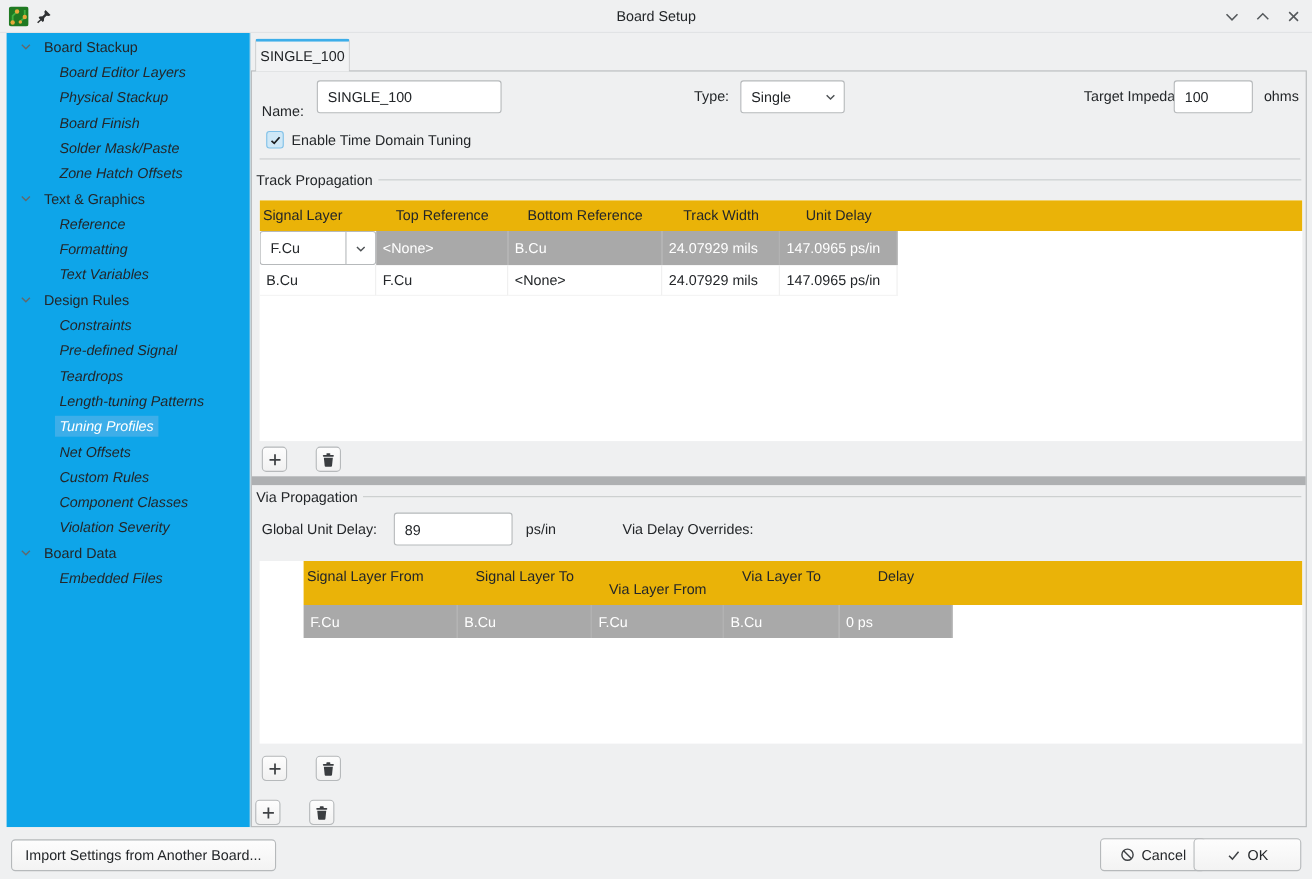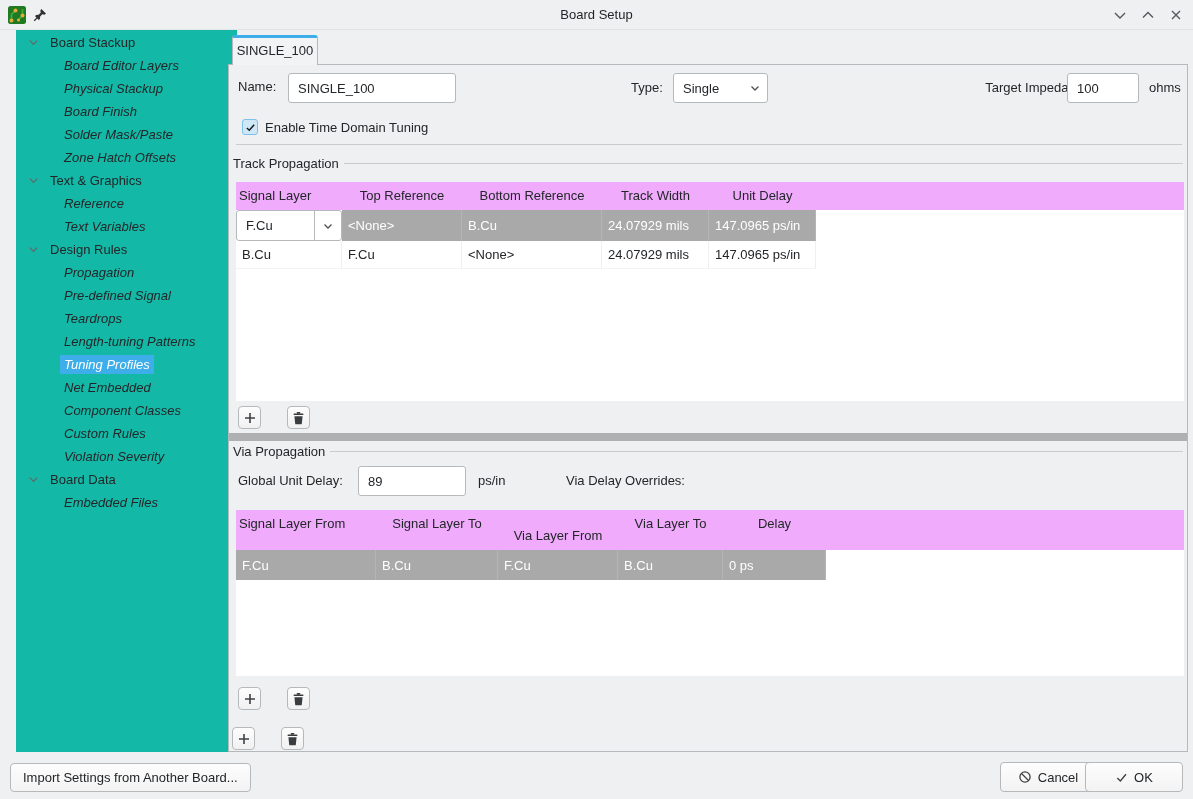--- a/index.html
+++ b/index.html
@@ -16,22 +16,22 @@
 
   
   .titlebar { position:absolute; left:0; top:0; width:1193px; height:30px;
     background:#eff0f1; border-bottom:1px solid #e1e3e5; }
   .titlebar .title { position:absolute; left:0; right:0; top:0; height:30px;
     text-align:center; line-height:30px; color:#232629; }
   .tb-icon { position:absolute; top:6px; }
   .win-btn { position:absolute; top:7px; width:16px; height:16px; cursor:default; }
 
   
-  .sidebar { position:absolute; left:16px; top:30px; width:222px; height:722px;
-    background:#14b8a6; border-right:1px solid #e3e5e7; overflow:hidden; }
+  .sidebar { position:absolute; left:6px; top:30px; width:222px; height:722px;
+    background:#0ea5e9; border-right:1px solid #e3e5e7; overflow:hidden; }
   .tree { padding-top:1px; }
   .tree-row { height:23px; display:flex; align-items:center; white-space:nowrap; }
   .tree-chev { width:14px; height:14px; margin-left:10px; display:inline-flex; align-items:center; justify-content:center; }
   .tree-parent-label { margin-left:10px; }
   .tree-child-label { margin-left:48px;font-style:italic; }
   .tree-child-label.selected { margin-left:44px; padding:2px 4px; background:#3daee9; color:#ffffff; }
 
   
   .tab { position:absolute; left:232px; top:35px; width:86px; height:30px;
     background:#f2f3f4; border:1px solid #b6b9bb; border-bottom:none;
@@ -52,21 +52,21 @@
   .checkbox { width:16px; height:16px; border:1px solid #7fc0e8; background:#cfe8f7;
     border-radius:3px; display:flex; align-items:center; justify-content:center; }
 
   .hsep { border-top:1px solid #c9cccd; }
 
   .groupbox-header { display:flex; align-items:center; height:16px; }
   .groupbox-header .gb-line { flex:1; border-top:1px solid #c9cccd; margin-left:5px; }
 
   
   .grid { background:#ffffff; overflow:hidden; }
-  .grid-head { display:flex; background:#f0abfc; }
+  .grid-head { display:flex; background:#eab308; }
   .hcell { height:28px; line-height:28px; text-align:center; white-space:nowrap; overflow:hidden; }
   .hcell.first { text-align:left; padding-left:3px; }
   .grid-row { display:flex; }
   .cell { line-height:inherit; white-space:nowrap; overflow:hidden; padding-left:6px;
     border-right:1px solid #efefef; border-bottom:1px solid #f3f3f3; display:flex; align-items:center; }
   .cell.gray { background:#a9a9a9; color:#ffffff; border-right:1px solid #b5b5b5; border-bottom:none; }
   .cell.editor { padding:0; border:none; }
 
   .sq-btn { width:23px; height:23px; border:1px solid #b6b9bb; border-radius:4px;
     background:linear-gradient(#fdfdfd,#f1f1f1); display:flex; align-items:center; justify-content:center; }
@@ -150,54 +150,57 @@
           <svg width="11" height="11" viewBox="0 0 12 12">
             <path d="M2 4 L6 8 L10 4" stroke="#63686b" stroke-width="1.4" fill="none"></path>
           </svg>
         </span>
       <span class="tree-parent-label">Text &amp; Graphics</span>
     </div>
     <div class="tree-row">
         <span class="tree-child-label">Reference</span>
       </div>
     <div class="tree-row">
+        <span class="tree-child-label">Formatting</span>
+      </div>
+    <div class="tree-row">
         <span class="tree-child-label">Text Variables</span>
       </div>
 
     <div class="tree-row">
       <span class="tree-chev">
           <svg width="11" height="11" viewBox="0 0 12 12">
             <path d="M2 4 L6 8 L10 4" stroke="#63686b" stroke-width="1.4" fill="none"></path>
           </svg>
         </span>
       <span class="tree-parent-label">Design Rules</span>
     </div>
     <div class="tree-row">
-        <span class="tree-child-label">Propagation</span>
+        <span class="tree-child-label">Constraints</span>
       </div>
     <div class="tree-row">
         <span class="tree-child-label">Pre-defined Signal</span>
       </div>
     <div class="tree-row">
         <span class="tree-child-label">Teardrops</span>
       </div>
     <div class="tree-row">
         <span class="tree-child-label">Length-tuning Patterns</span>
       </div>
     <div class="tree-row">
         <span class="tree-child-label selected">Tuning Profiles</span>
       </div>
     <div class="tree-row">
-        <span class="tree-child-label">Net Embedded</span>
+        <span class="tree-child-label">Net Offsets</span>
+      </div>
+    <div class="tree-row">
+        <span class="tree-child-label">Custom Rules</span>
       </div>
     <div class="tree-row">
         <span class="tree-child-label">Component Classes</span>
-      </div>
-    <div class="tree-row">
-        <span class="tree-child-label">Custom Rules</span>
       </div>
     <div class="tree-row">
         <span class="tree-child-label">Violation Severity</span>
       </div>
 
     <div class="tree-row">
       <span class="tree-chev">
           <svg width="11" height="11" viewBox="0 0 12 12">
             <path d="M2 4 L6 8 L10 4" stroke="#63686b" stroke-width="1.4" fill="none"></path>
           </svg>
@@ -209,21 +212,21 @@
       </div>
   </div>
 </div>
 
 <div class="tab">
   <span>SINGLE_100</span>
 </div>
 
 <div class="panel">
 
-  <div class="abs field-label" style="left:9px;top:7px;">Name:</div>
+  <div class="abs field-label" style="left:9px;top:21px;">Name:</div>
   <input class="abs text-input" style="left: 59px; top: 8px; width: 168px;" value="SINGLE_100">
   <div class="abs field-label" style="left:402px;top:8px;">Type:</div>
   <div class="abs combo" style="left:444px;top:8px;width:95px;">
     <span class="combo-text">Single</span>
     <span class="combo-arrow">
         <svg width="12" height="12" viewBox="0 0 12 12">
           <path d="M2.5 4.5 L6 8 L9.5 4.5" stroke="#4d5154" stroke-width="1.3" fill="none"></path>
         </svg>
       </span>
   </div>
@@ -296,21 +299,21 @@
   <div class="abs groupbox-header" style="left:4px;top:378px;width:950px;">
     <span>Via Propagation</span>
     <span class="gb-line"></span>
   </div>
 
   <div class="abs field-label" style="left:9px;top:401px;">Global Unit Delay:</div>
   <input class="abs text-input" style="left: 129px; top: 401px; width: 108px;" value="89">
   <div class="abs field-label" style="left:249px;top:401px;">ps/in</div>
   <div class="abs field-label" style="left:337px;top:401px;">Via Delay Overrides:</div>
 
-  <div class="abs grid" style="left:7px;top:445px;width:948px;height:166px;">
+  <div class="abs grid" style="left:7px;top:445px;width:948px;height:166px;padding-left:40px;">
     <div class="grid-head">
       <div class="hcell first" style="width:140px;">Signal Layer From</div>
       <div class="hcell" style="width:122px;">Signal Layer To</div>
       <div class="hcell" style="width:120px;margin-top:12px;">Via Layer From</div>
       <div class="hcell" style="width:105px;">Via Layer To</div>
       <div class="hcell" style="width:103px;">Delay</div>
     </div>
     <div class="grid-row" style="height:30px;">
       <div class="cell gray" style="width:140px;">F.Cu</div>
       <div class="cell gray" style="width:122px;">B.Cu</div>

